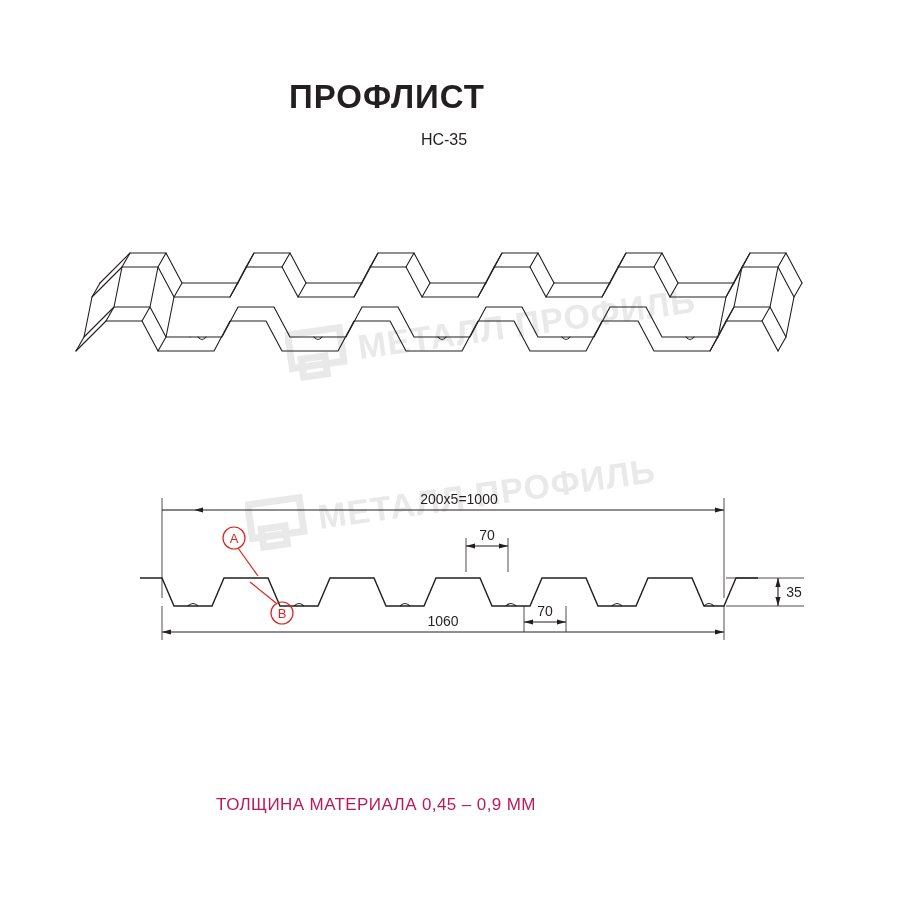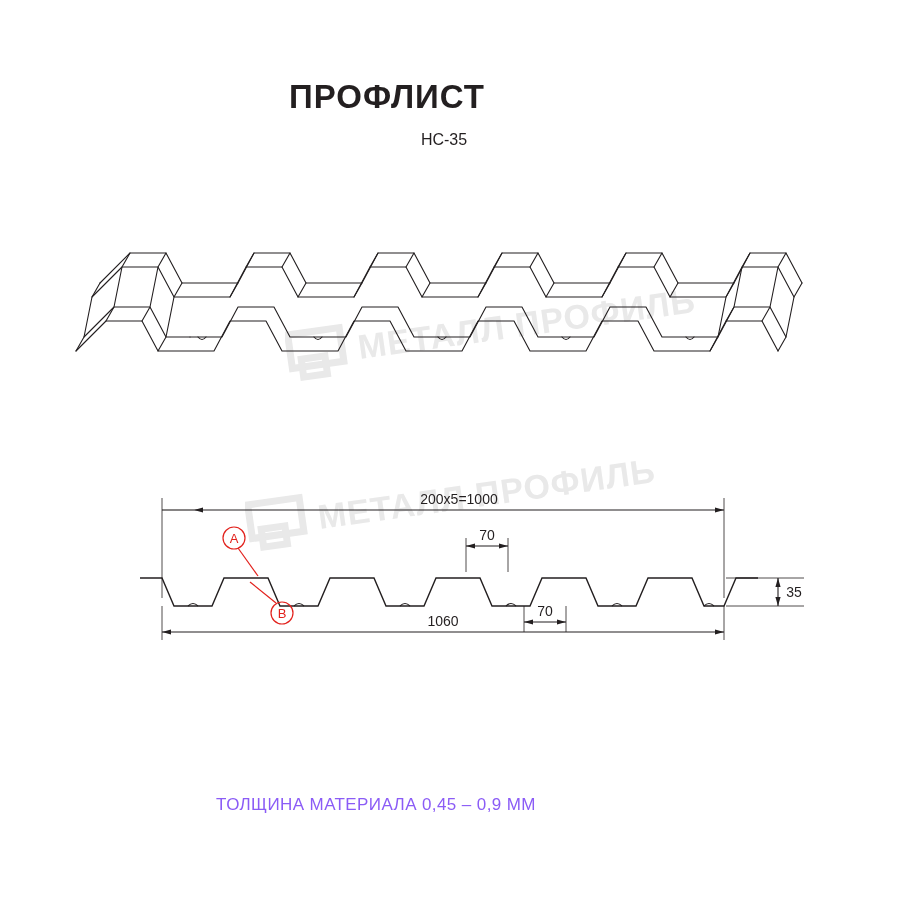--- a/index.html
+++ b/index.html
@@ -39,21 +39,21 @@
     font-size: 16px;
     color: #231f20;
   }
   .footer {
     position: absolute;
     top: 795px;
     left: 0;
     width: 752px;
     text-align: center;
     font-size: 17px;
-    color: #8b5cf6;
+    color: #be185d;
     letter-spacing: 0.4px;
   }
   .iso-wrap {
     position: absolute;
     left: 70px;
     top: 225px;
     width: 760px;
     height: 190px;
   }
   .draw-wrap {

